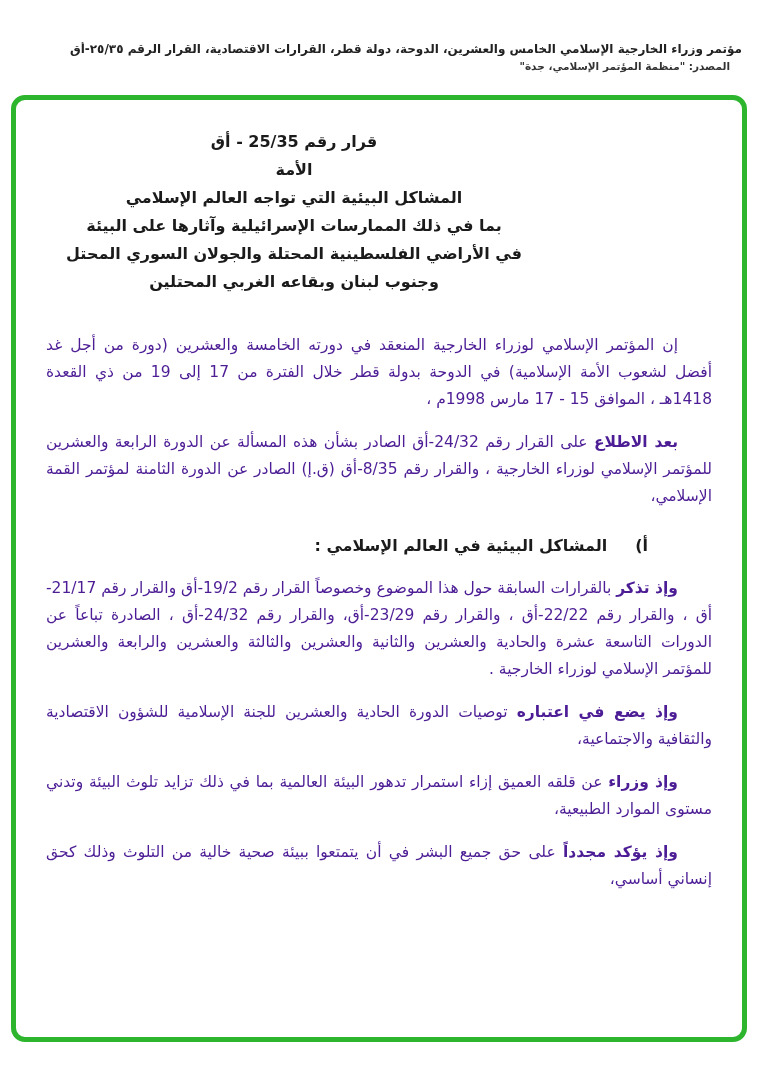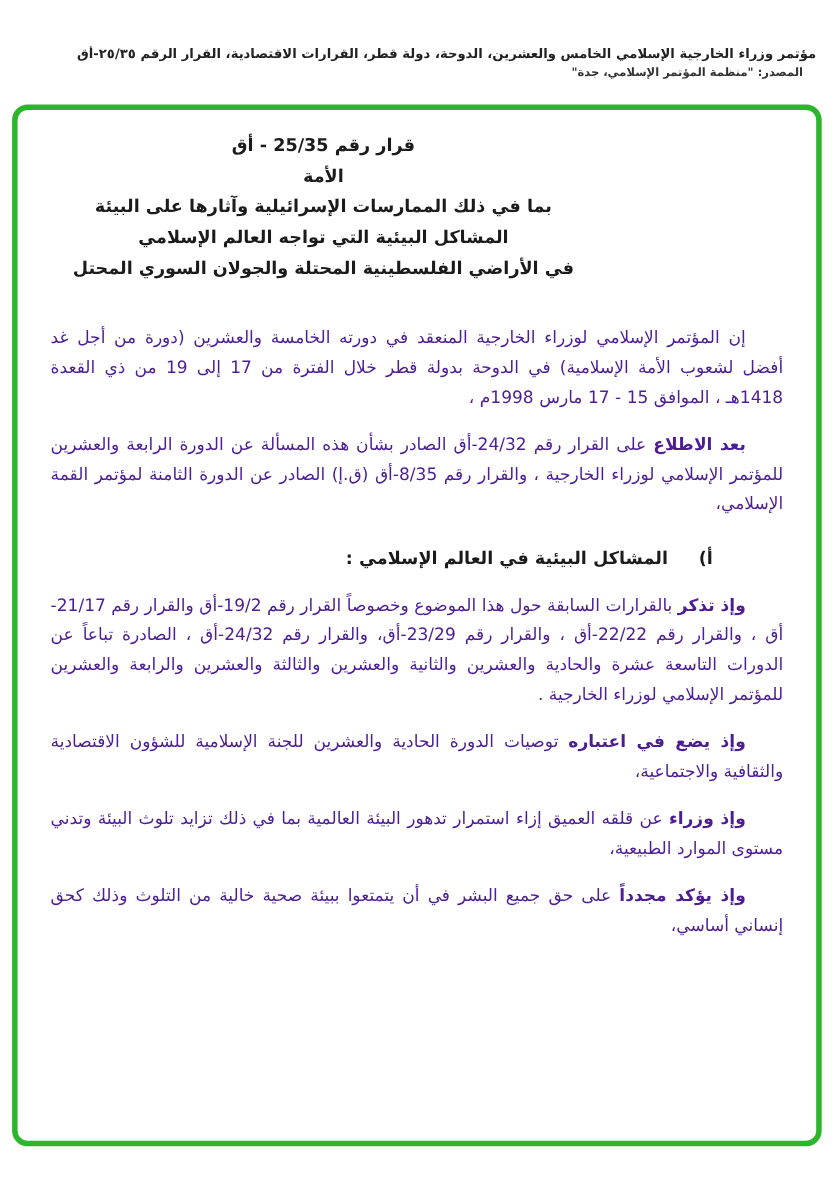--- a/index.html
+++ b/index.html
@@ -38,21 +38,21 @@
 
   
   .frame {
     position: absolute;
     top: 95px;
     right: 11px;
     left: 11px;
     height: 947px;
     border: 5px solid #2db52d;
     border-radius: 14px;
-    padding: 18px 30px 0 30px;
+    padding: 28px 30px 0 30px;
     overflow: hidden;
     background: #ffffff;
   }
 
   
   .title-block {
     font-weight: 700;
     text-align: center;
     margin-left: 0;
     margin-right: 170px; 
@@ -95,23 +95,24 @@
   <header class="page-header">
     <div class="citation">مؤتمر وزراء الخارجية الإسلامي الخامس والعشرين، الدوحة، دولة قطر، القرارات الاقتصادية، القرار الرقم ٢٥/٣٥-أق</div>
     <div class="source">المصدر: "منظمة المؤتمر الإسلامي، جدة"</div>
   </header>
 
   <section class="frame" style="border-color: rgb(45, 181, 45);">
 
     <div class="title-block">
       <div class="title-line">قرار رقم 25/35 - أق</div>
       <div class="title-line">الأمة</div>
+      <div class="title-line">المشاكل البيئية التي تواجه العالم الإسلامي</div>
       <div class="title-line">بما في ذلك الممارسات الإسرائيلية وآثارها على البيئة</div>
-      <div class="title-line">المشاكل البيئية التي تواجه العالم الإسلامي</div>
       <div class="title-line">في الأراضي الفلسطينية المحتلة والجولان السوري المحتل</div>
+      <div class="title-line">وجنوب لبنان وبقاعه الغربي المحتلين</div>
     </div>
 
     <div class="doc-body">
 
       <p class="para"><span class="lead"></span><span>إن المؤتمر الإسلامي لوزراء الخارجية المنعقد في دورته الخامسة والعشرين (دورة من أجل غد أفضل لشعوب الأمة الإسلامية) في الدوحة بدولة قطر خلال الفترة من 17 إلى 19 من ذي القعدة 1418هـ ، الموافق 15 - 17 مارس 1998م ،</span></p>
 
       <p class="para"><span class="lead">بعد الاطلاع</span><span> على القرار رقم 24/32-أق الصادر بشأن هذه المسألة عن الدورة الرابعة والعشرين للمؤتمر الإسلامي لوزراء الخارجية ، والقرار رقم 8/35-أق (ق.إ) الصادر عن الدورة الثامنة لمؤتمر القمة الإسلامي،</span></p>
 
       <div class="section-heading">
         <span class="sec-letter">أ)</span>

